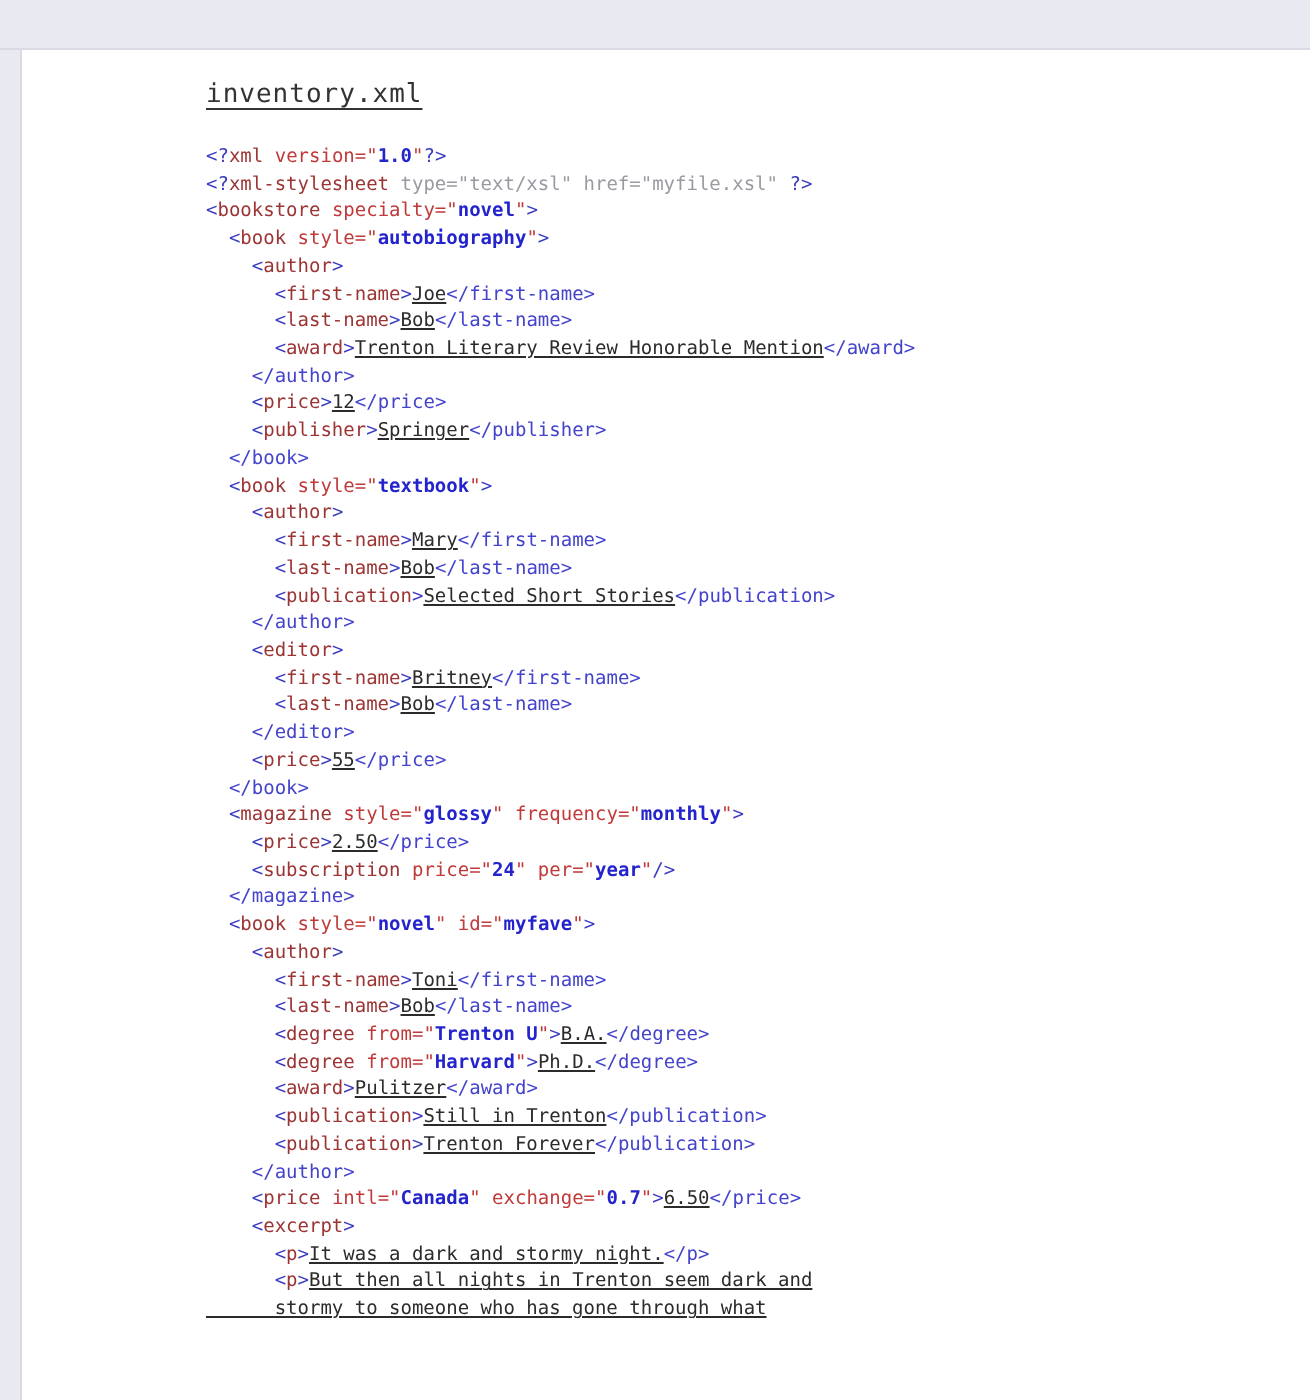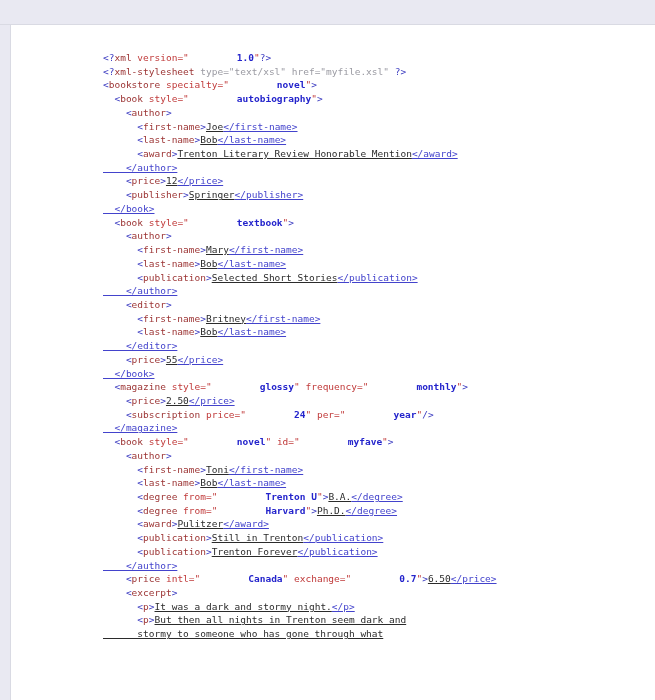--- a/index.html
+++ b/index.html
@@ -57,27 +57,28 @@
     margin-top: 15px;
     font-size: 9.5px;
     line-height: 13.72px;
     white-space: pre;
     color: var(--text);
   }
   .code-line { white-space: pre; }
   .tk-m { color: var(--markup); }
   .tk-t { color: var(--tag); }
   .tk-a { color: var(--attr); }
-  .tk-v { color: var(--value); font-weight: bold; margin-left: 48px; }
-  .tk-c { color: var(--close); text-decoration: underline; }
+  .tk-v { color: var(--value); font-weight: bold; }
+  .tk-c { color: var(--close); }
   .tk-x { color: var(--text); text-decoration: underline; }
   .tk-g { color: var(--gray); }
 </style>
 </head>
 <body>
 
 <div class="top-strip"></div>
 <div class="left-strip"></div>
 
 <div class="content">
+  <h1 class="file-title">inventory.xml</h1>
 
   <div class="code"><div class="code-line"><span class="tk-m">&lt;?</span><span class="tk-t">xml</span><span class="tk-a"> version="</span><span class="tk-v">1.0</span><span class="tk-a">"</span><span class="tk-m">?&gt;</span></div><div class="code-line"><span class="tk-m">&lt;?</span><span class="tk-t">xml-stylesheet</span><span class="tk-g"> type="text/xsl" href="myfile.xsl" </span><span class="tk-m">?&gt;</span></div><div class="code-line"><span class="tk-m">&lt;</span><span class="tk-t">bookstore</span><span class="tk-a"> specialty="</span><span class="tk-v">novel</span><span class="tk-a">"</span><span class="tk-m">&gt;</span></div><div class="code-line"><span class="tk-m">  &lt;</span><span class="tk-t">book</span><span class="tk-a"> style="</span><span class="tk-v">autobiography</span><span class="tk-a">"</span><span class="tk-m">&gt;</span></div><div class="code-line"><span class="tk-m">    &lt;</span><span class="tk-t">author</span><span class="tk-m">&gt;</span></div><div class="code-line"><span class="tk-m">      &lt;</span><span class="tk-t">first-name</span><span class="tk-m">&gt;</span><span class="tk-x">Joe</span><span class="tk-c">&lt;/first-name&gt;</span></div><div class="code-line"><span class="tk-m">      &lt;</span><span class="tk-t">last-name</span><span class="tk-m">&gt;</span><span class="tk-x">Bob</span><span class="tk-c">&lt;/last-name&gt;</span></div><div class="code-line"><span class="tk-m">      &lt;</span><span class="tk-t">award</span><span class="tk-m">&gt;</span><span class="tk-x">Trenton Literary Review Honorable Mention</span><span class="tk-c">&lt;/award&gt;</span></div><div class="code-line"><span class="tk-c">    &lt;/author&gt;</span></div><div class="code-line"><span class="tk-m">    &lt;</span><span class="tk-t">price</span><span class="tk-m">&gt;</span><span class="tk-x">12</span><span class="tk-c">&lt;/price&gt;</span></div><div class="code-line"><span class="tk-m">    &lt;</span><span class="tk-t">publisher</span><span class="tk-m">&gt;</span><span class="tk-x">Springer</span><span class="tk-c">&lt;/publisher&gt;</span></div><div class="code-line"><span class="tk-c">  &lt;/book&gt;</span></div><div class="code-line"><span class="tk-m">  &lt;</span><span class="tk-t">book</span><span class="tk-a"> style="</span><span class="tk-v">textbook</span><span class="tk-a">"</span><span class="tk-m">&gt;</span></div><div class="code-line"><span class="tk-m">    &lt;</span><span class="tk-t">author</span><span class="tk-m">&gt;</span></div><div class="code-line"><span class="tk-m">      &lt;</span><span class="tk-t">first-name</span><span class="tk-m">&gt;</span><span class="tk-x">Mary</span><span class="tk-c">&lt;/first-name&gt;</span></div><div class="code-line"><span class="tk-m">      &lt;</span><span class="tk-t">last-name</span><span class="tk-m">&gt;</span><span class="tk-x">Bob</span><span class="tk-c">&lt;/last-name&gt;</span></div><div class="code-line"><span class="tk-m">      &lt;</span><span class="tk-t">publication</span><span class="tk-m">&gt;</span><span class="tk-x">Selected Short Stories</span><span class="tk-c">&lt;/publication&gt;</span></div><div class="code-line"><span class="tk-c">    &lt;/author&gt;</span></div><div class="code-line"><span class="tk-m">    &lt;</span><span class="tk-t">editor</span><span class="tk-m">&gt;</span></div><div class="code-line"><span class="tk-m">      &lt;</span><span class="tk-t">first-name</span><span class="tk-m">&gt;</span><span class="tk-x">Britney</span><span class="tk-c">&lt;/first-name&gt;</span></div><div class="code-line"><span class="tk-m">      &lt;</span><span class="tk-t">last-name</span><span class="tk-m">&gt;</span><span class="tk-x">Bob</span><span class="tk-c">&lt;/last-name&gt;</span></div><div class="code-line"><span class="tk-c">    &lt;/editor&gt;</span></div><div class="code-line"><span class="tk-m">    &lt;</span><span class="tk-t">price</span><span class="tk-m">&gt;</span><span class="tk-x">55</span><span class="tk-c">&lt;/price&gt;</span></div><div class="code-line"><span class="tk-c">  &lt;/book&gt;</span></div><div class="code-line"><span class="tk-m">  &lt;</span><span class="tk-t">magazine</span><span class="tk-a"> style="</span><span class="tk-v">glossy</span><span class="tk-a">"</span><span class="tk-a"> frequency="</span><span class="tk-v">monthly</span><span class="tk-a">"</span><span class="tk-m">&gt;</span></div><div class="code-line"><span class="tk-m">    &lt;</span><span class="tk-t">price</span><span class="tk-m">&gt;</span><span class="tk-x">2.50</span><span class="tk-c">&lt;/price&gt;</span></div><div class="code-line"><span class="tk-m">    &lt;</span><span class="tk-t">subscription</span><span class="tk-a"> price="</span><span class="tk-v">24</span><span class="tk-a">"</span><span class="tk-a"> per="</span><span class="tk-v">year</span><span class="tk-a">"</span><span class="tk-m">/&gt;</span></div><div class="code-line"><span class="tk-c">  &lt;/magazine&gt;</span></div><div class="code-line"><span class="tk-m">  &lt;</span><span class="tk-t">book</span><span class="tk-a"> style="</span><span class="tk-v">novel</span><span class="tk-a">"</span><span class="tk-a"> id="</span><span class="tk-v">myfave</span><span class="tk-a">"</span><span class="tk-m">&gt;</span></div><div class="code-line"><span class="tk-m">    &lt;</span><span class="tk-t">author</span><span class="tk-m">&gt;</span></div><div class="code-line"><span class="tk-m">      &lt;</span><span class="tk-t">first-name</span><span class="tk-m">&gt;</span><span class="tk-x">Toni</span><span class="tk-c">&lt;/first-name&gt;</span></div><div class="code-line"><span class="tk-m">      &lt;</span><span class="tk-t">last-name</span><span class="tk-m">&gt;</span><span class="tk-x">Bob</span><span class="tk-c">&lt;/last-name&gt;</span></div><div class="code-line"><span class="tk-m">      &lt;</span><span class="tk-t">degree</span><span class="tk-a"> from="</span><span class="tk-v">Trenton U</span><span class="tk-a">"</span><span class="tk-m">&gt;</span><span class="tk-x">B.A.</span><span class="tk-c">&lt;/degree&gt;</span></div><div class="code-line"><span class="tk-m">      &lt;</span><span class="tk-t">degree</span><span class="tk-a"> from="</span><span class="tk-v">Harvard</span><span class="tk-a">"</span><span class="tk-m">&gt;</span><span class="tk-x">Ph.D.</span><span class="tk-c">&lt;/degree&gt;</span></div><div class="code-line"><span class="tk-m">      &lt;</span><span class="tk-t">award</span><span class="tk-m">&gt;</span><span class="tk-x">Pulitzer</span><span class="tk-c">&lt;/award&gt;</span></div><div class="code-line"><span class="tk-m">      &lt;</span><span class="tk-t">publication</span><span class="tk-m">&gt;</span><span class="tk-x">Still in Trenton</span><span class="tk-c">&lt;/publication&gt;</span></div><div class="code-line"><span class="tk-m">      &lt;</span><span class="tk-t">publication</span><span class="tk-m">&gt;</span><span class="tk-x">Trenton Forever</span><span class="tk-c">&lt;/publication&gt;</span></div><div class="code-line"><span class="tk-c">    &lt;/author&gt;</span></div><div class="code-line"><span class="tk-m">    &lt;</span><span class="tk-t">price</span><span class="tk-a"> intl="</span><span class="tk-v">Canada</span><span class="tk-a">"</span><span class="tk-a"> exchange="</span><span class="tk-v">0.7</span><span class="tk-a">"</span><span class="tk-m">&gt;</span><span class="tk-x">6.50</span><span class="tk-c">&lt;/price&gt;</span></div><div class="code-line"><span class="tk-m">    &lt;</span><span class="tk-t">excerpt</span><span class="tk-m">&gt;</span></div><div class="code-line"><span class="tk-m">      &lt;</span><span class="tk-t">p</span><span class="tk-m">&gt;</span><span class="tk-x">It was a dark and stormy night.</span><span class="tk-c">&lt;/p&gt;</span></div><div class="code-line"><span class="tk-m">      &lt;</span><span class="tk-t">p</span><span class="tk-m">&gt;</span><span class="tk-x">But then all nights in Trenton seem dark and</span></div><div class="code-line"><span class="tk-x">      stormy to someone who has gone through what</span></div></div>
 </div>
 
 </body></html>

